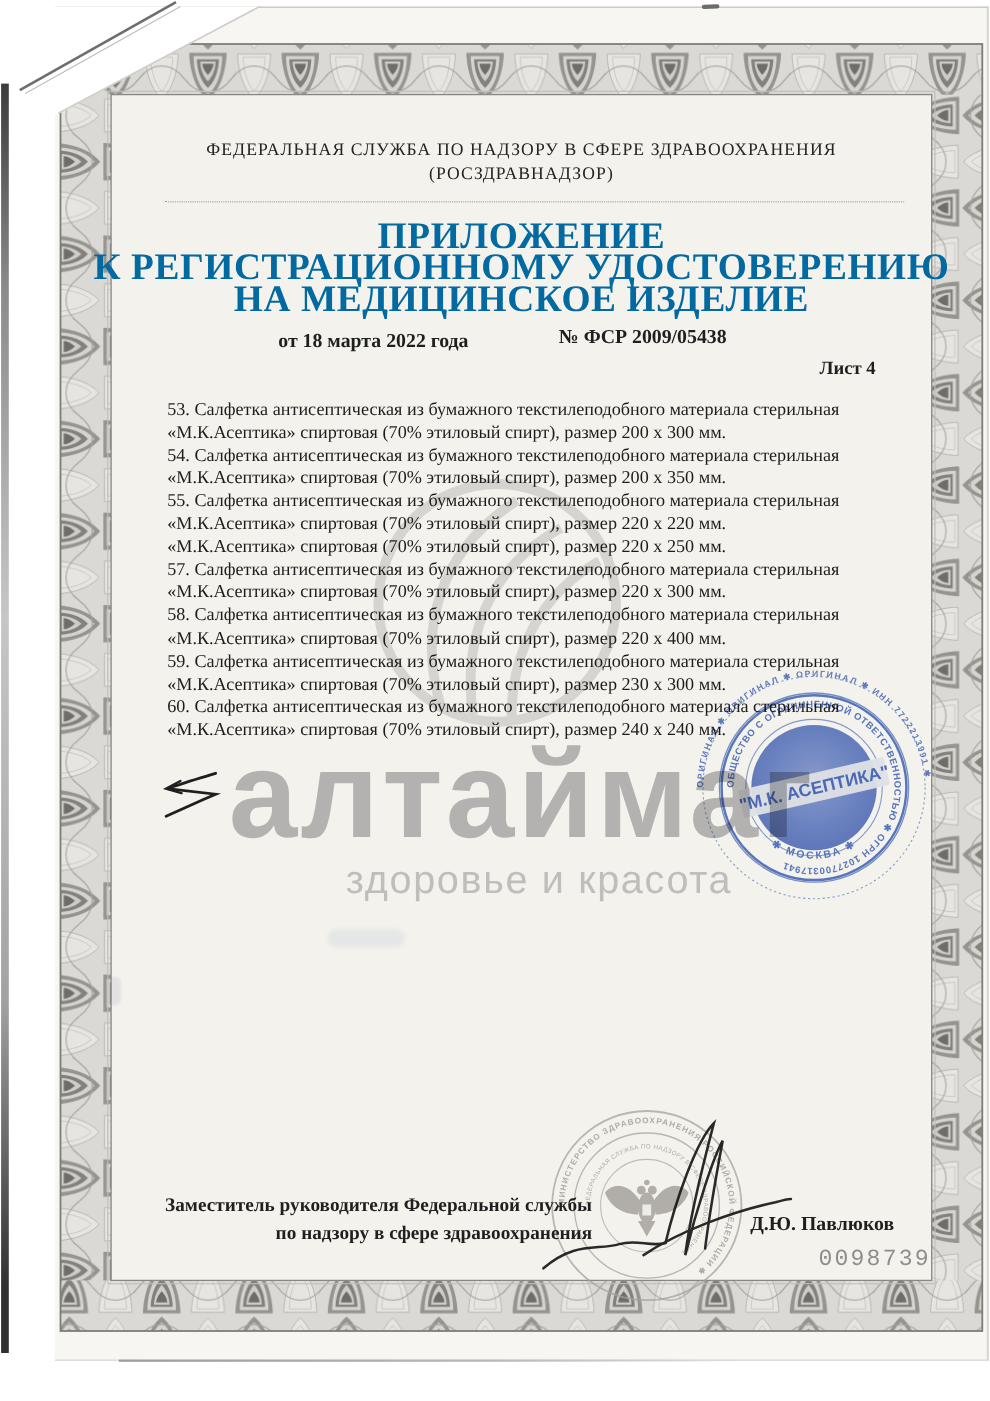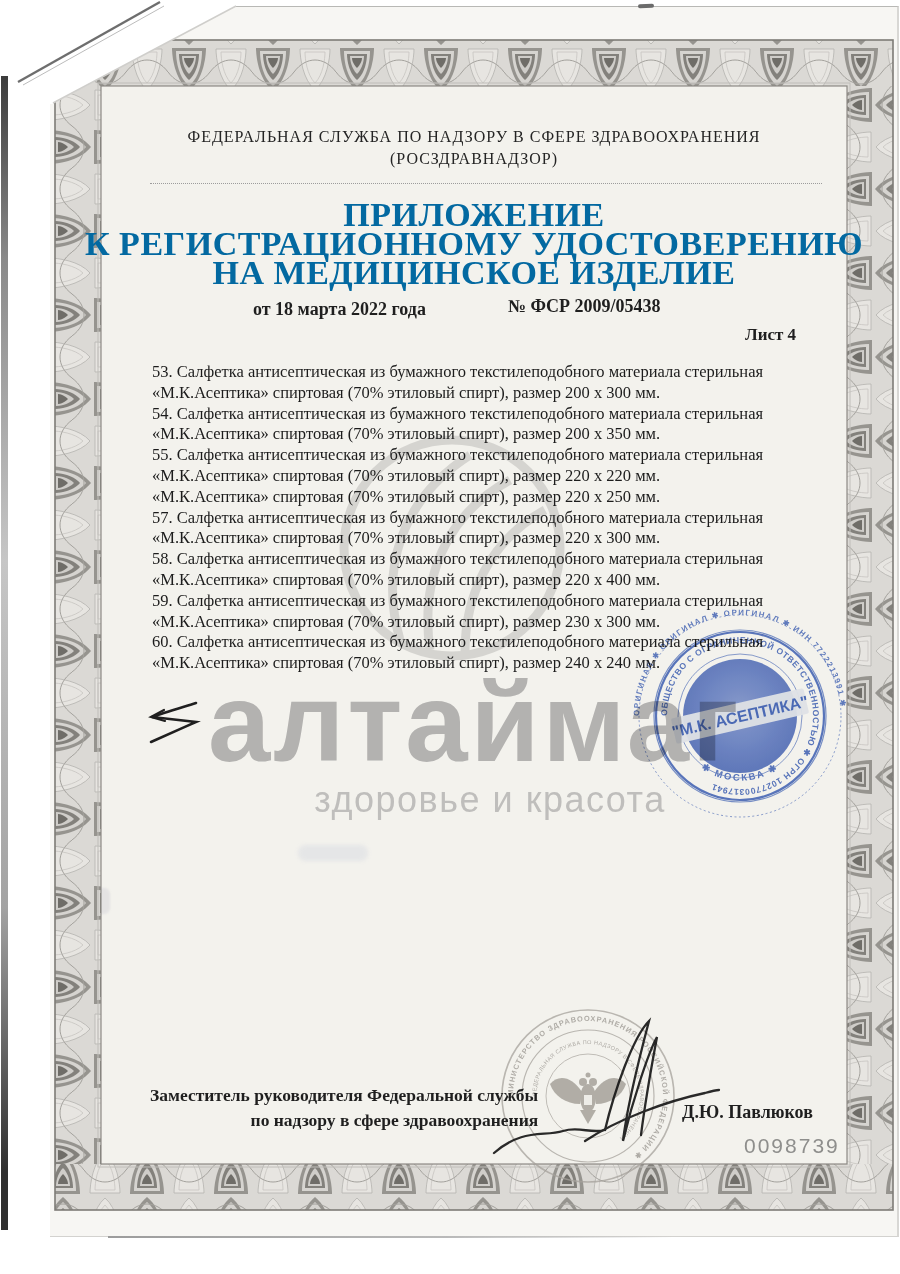--- a/index.html
+++ b/index.html
@@ -34,21 +34,21 @@
   #doc-date{left:253px;top:299px;font-size:18px;font-weight:bold;color:#1f1f1f;}
   #doc-number{left:508px;top:296px;font-size:18px;font-weight:bold;color:#1f1f1f;}
   #sheet-label{left:745px;top:325px;font-size:17px;font-weight:bold;color:#1f1f1f;}
   #body-text{left:152px;top:362px;width:678px;font-size:16.5px;line-height:20.8px;color:#1c1c1c;}
   #wm-word{left:208px;top:664px;font-size:112px;line-height:1.05;font-weight:bold;
      font-family:"Liberation Sans",sans-serif;color:#b3b2b0;letter-spacing:3px;z-index:2;}
   #wm-tagline{left:50px;top:779px;width:880px;text-align:center;font-size:36px;
      font-family:"Liberation Sans",sans-serif;color:#bfbebc;letter-spacing:1.5px;z-index:2;}
   #sig-pos{left:150px;top:1083px;font-size:17.5px;font-weight:bold;color:#1f1f1f;line-height:25px;text-align:right;}
   #sig-name{left:682px;top:1102px;font-size:18px;font-weight:bold;color:#1f1f1f;}
-  #doc-serial{left:744px;top:1134px;font-size:21px;font-family:Liberation Sans, sans-serif;
+  #doc-serial{left:744px;top:1134px;font-size:21px;font-family:Liberation Mono, monospace;
      color:#8e8e8c;letter-spacing:2px;text-align:center;}
 </style>
 </head>
 <body>
 
 <div id="paper" class="abs"></div>
 <div id="inner-paper" class="abs"></div>
 <div id="left-strip" class="abs"></div>
 
 <svg id="frame-svg" class="abs" width="900" height="1274">

